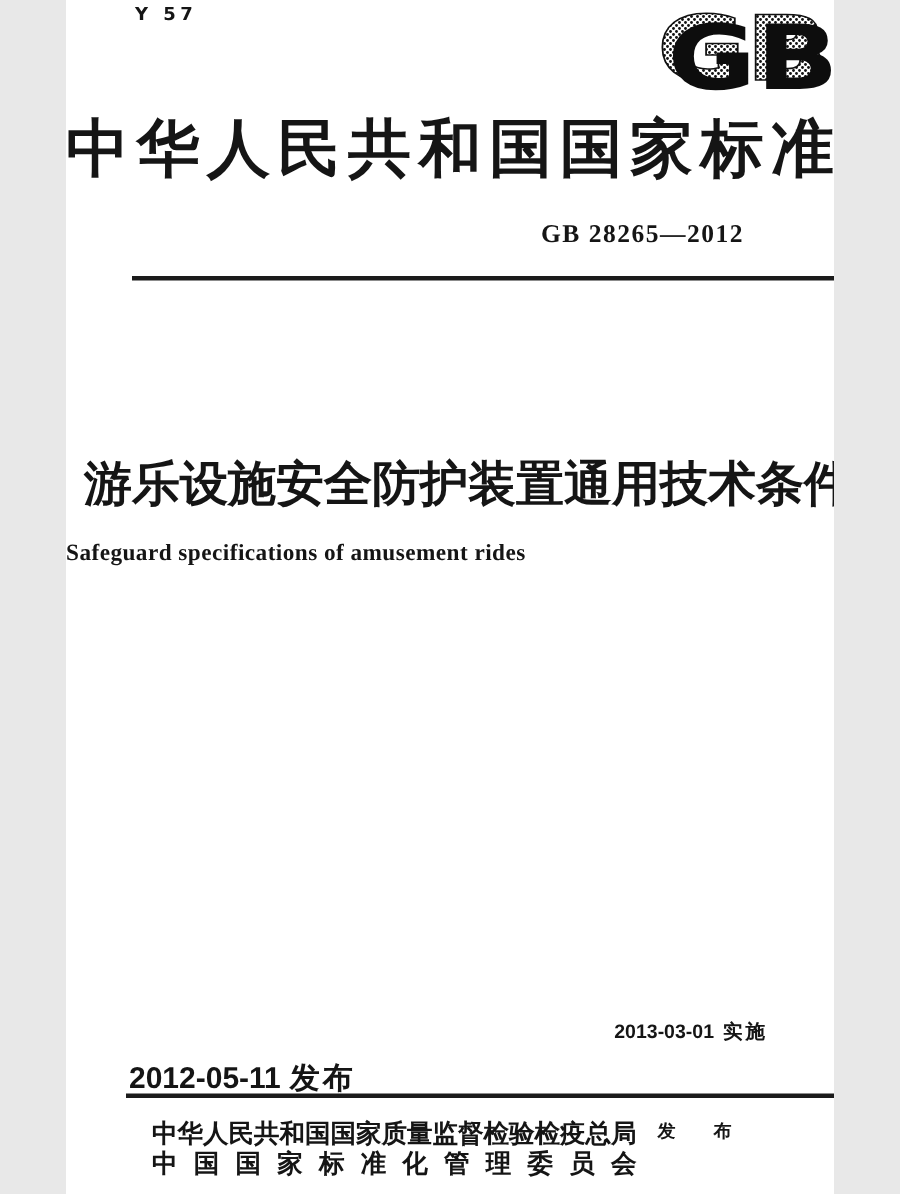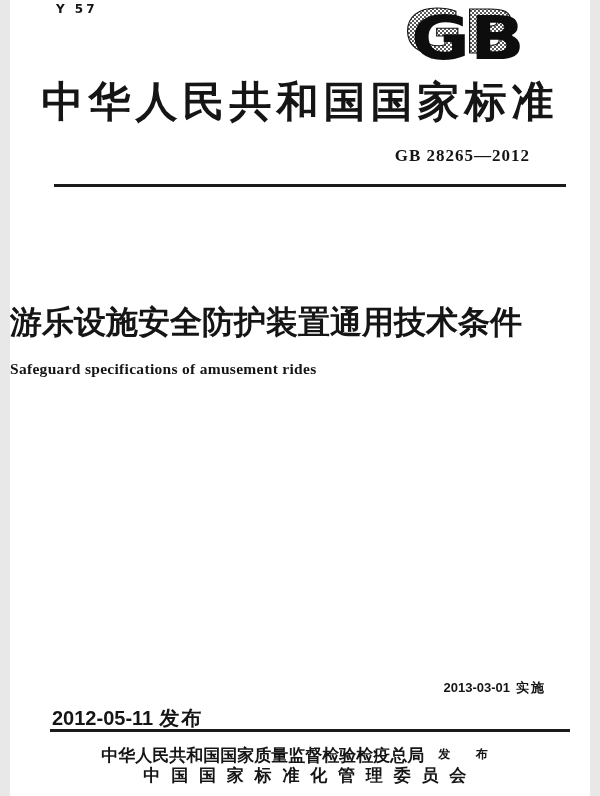--- a/index.html
+++ b/index.html
@@ -1,19 +1,19 @@
 <!DOCTYPE html>
 <html><head>
 <meta charset="utf-8">
 <style>
   * { margin: 0; padding: 0; box-sizing: border-box; }
   html, body { background: #e8e8e8; }
   .page {
     position: relative;
-    width: 580px;
+    width: 512px;
     height: 796px;
     margin: 0 auto;
     background: #ffffff;
     color: #151515;
     overflow: hidden;
     font-family: "Liberation Sans", "DejaVu Sans", sans-serif;
   }
   .class-code {
     position: absolute;
     left: 46px; top: 2px;
@@ -24,21 +24,21 @@
   }
   .gb-logo {
     position: absolute;
     left: 392px; top: 2px;
     width: 126px; height: 64px;
   }
   .std-title {
     position: absolute;
     left: 0; right: 0; top: 78px;
     text-align: center;
-    font-family: Liberation Sans, sans-serif;
+    font-family: Liberation Mono, monospace;
     font-weight: bold;
     font-size: 42px;
     letter-spacing: 5px;
     white-space: nowrap;
     line-height: 48px;
   }
   .std-code {
     position: absolute;
     right: 60px; top: 146px;
     font-family: "Liberation Serif", "DejaVu Serif", serif;
@@ -55,20 +55,21 @@
   }
   .doc-title-cn {
     position: absolute;
     left: 0; right: 0; top: 300px;
     text-align: left;
     font-weight: bold;
     font-size: 32px;
     letter-spacing: 0px;
     white-space: nowrap;
     line-height: 44px;
+    padding-left: 12px;
   }
   .doc-title-en {
     position: absolute;
     left: 0; right: 0; top: 360px;
     text-align: left;
     font-family: "Liberation Serif", "DejaVu Serif", serif;
     font-weight: bold;
     font-size: 15.5px;
     letter-spacing: 0.3px;
   }
@@ -106,21 +107,20 @@
     font-size: 17px;
     line-height: 20px;
     white-space: nowrap;
   }
   .publisher-line2 {
     display: block;
     width: 100%;
     text-align: justify;
     text-align-last: justify;
     white-space: nowrap;
-    margin-left: 42px;
   }
   .publish-label {
     font-weight: bold;
     font-size: 12px;
     letter-spacing: 11px;
     margin-left: 14px;
     white-space: nowrap;
   }
 </style>
 </head>

